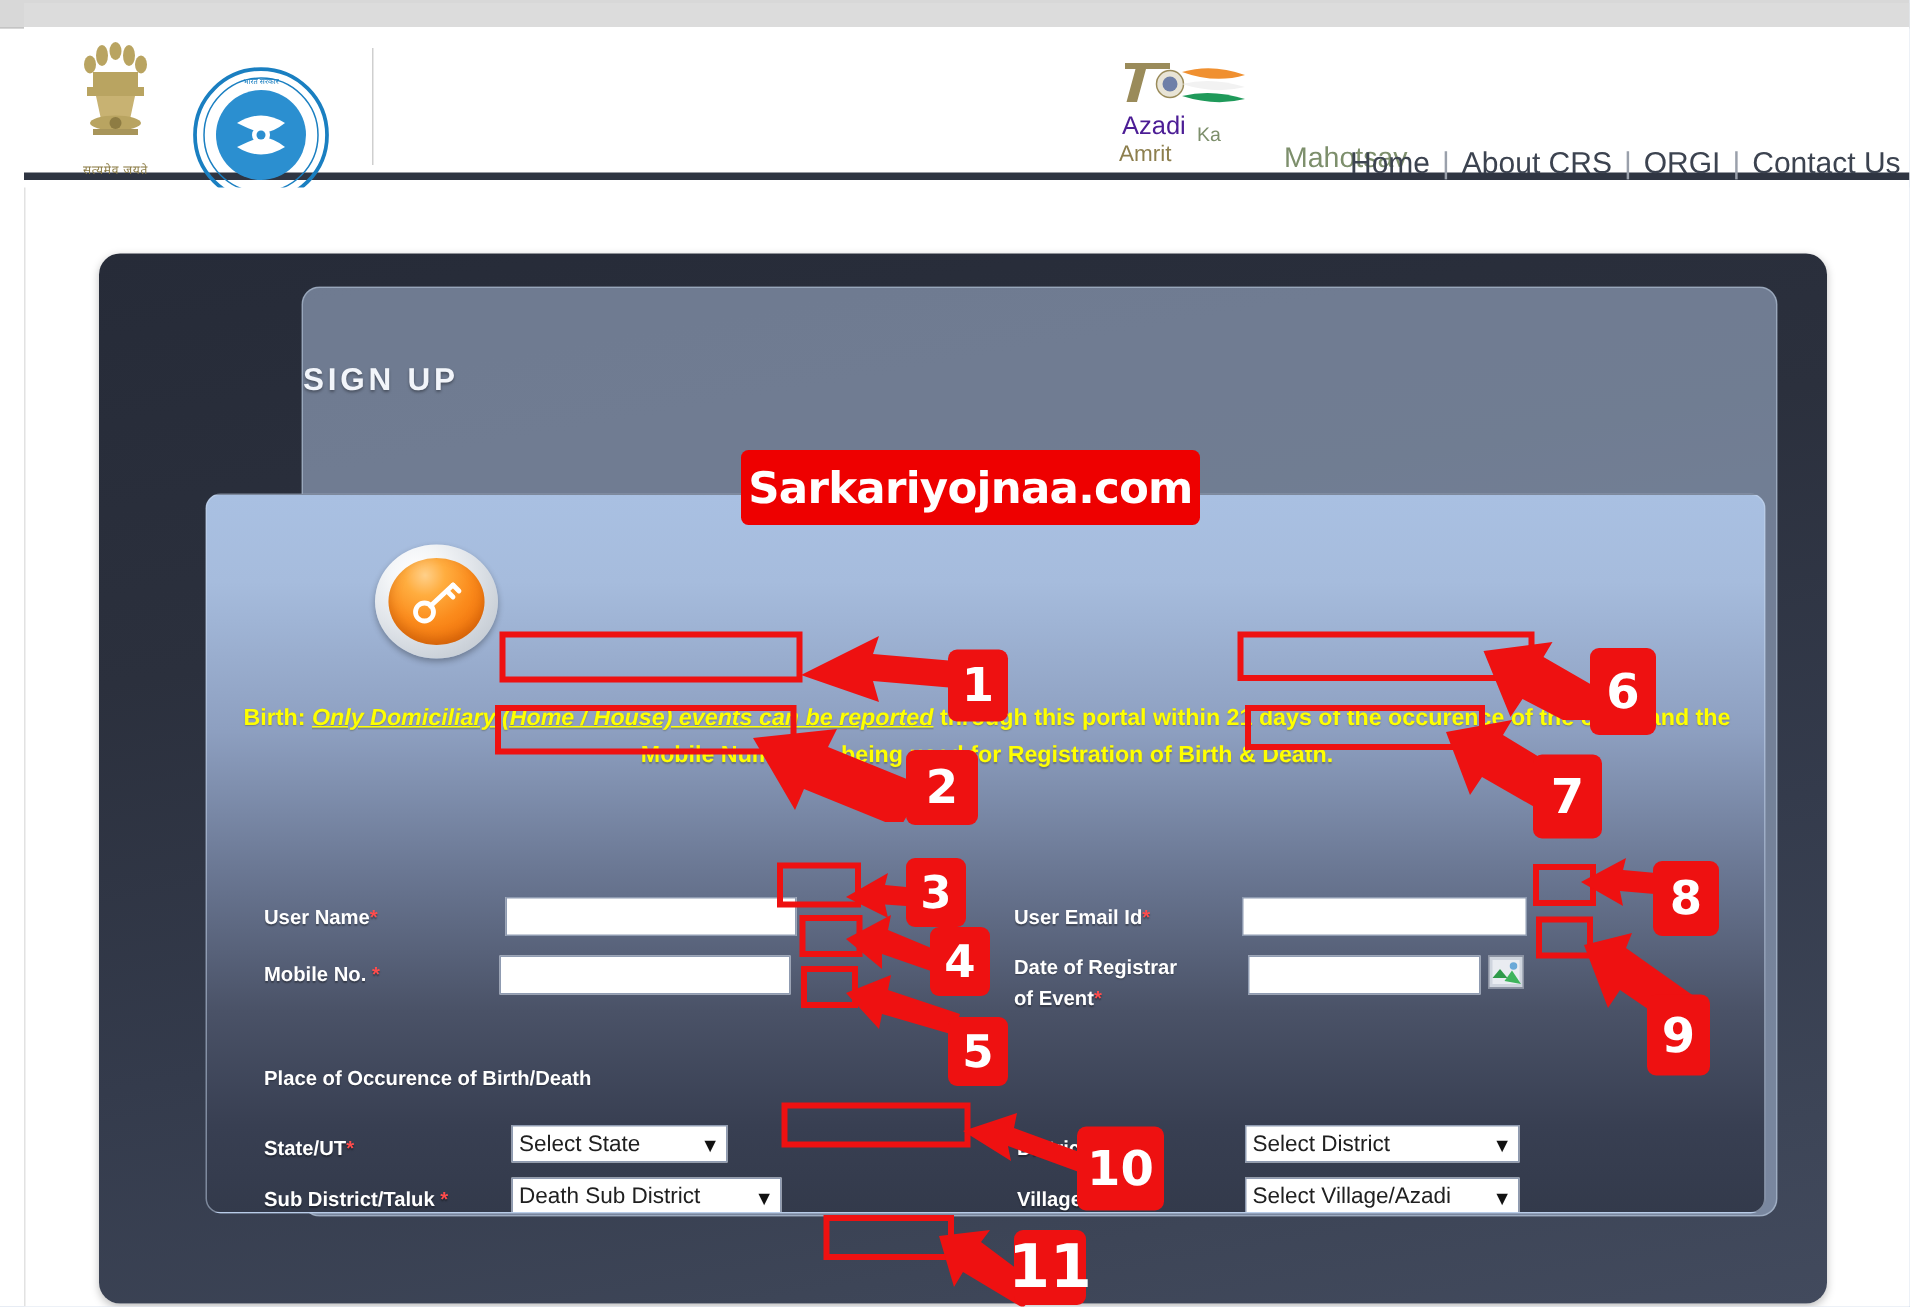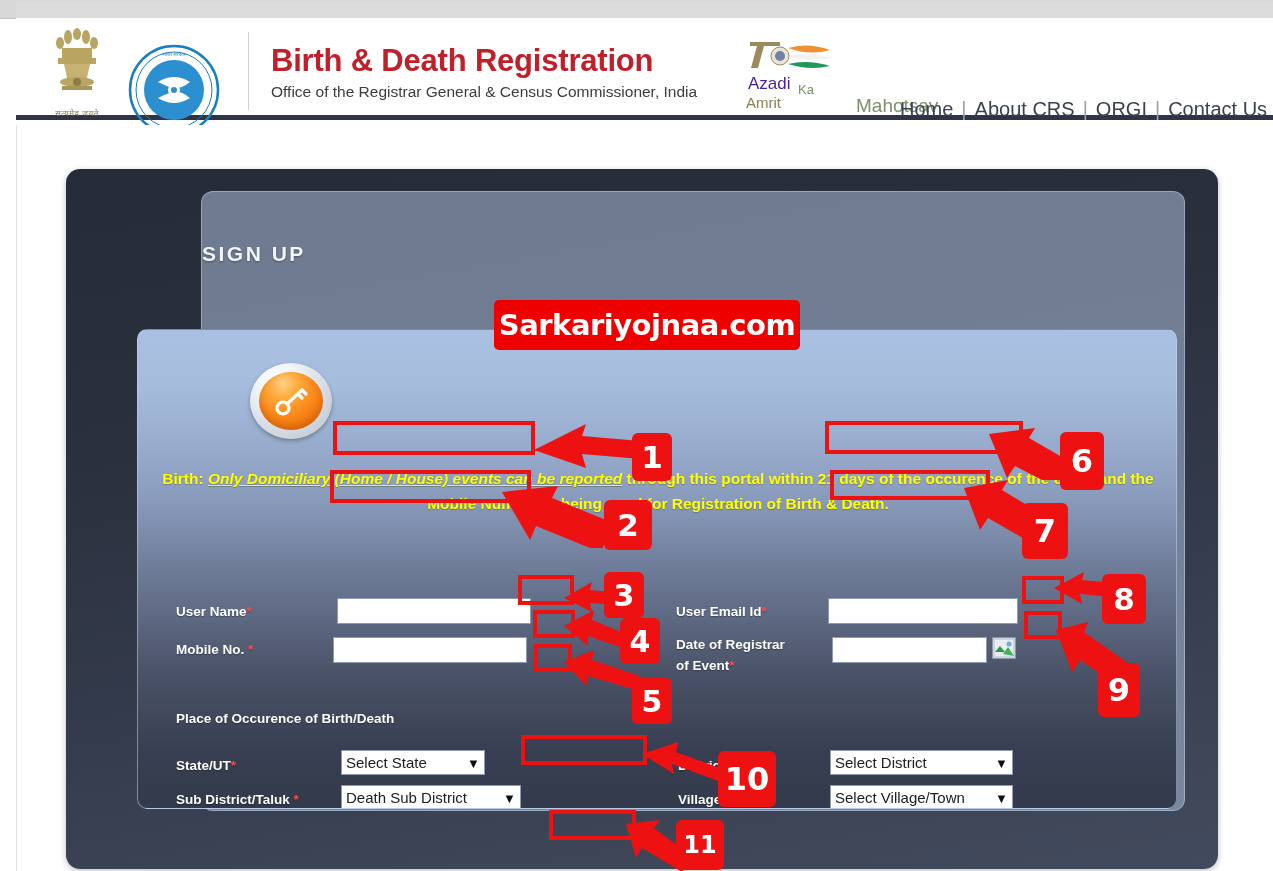--- a/index.html
+++ b/index.html
@@ -208,24 +208,20 @@
       <path d="M30 54 q16 10 32 0 q-10 -8 -18 -6 q-6 2 -14 6 z" fill="#ffffff"></path>
       <circle cx="46" cy="46" r="6" fill="#ffffff"></circle>
       <circle cx="46" cy="46" r="3" fill="#2b8fd0"></circle>
       <text x="46" y="12" font-size="5" fill="#1a7fc1" text-anchor="middle">भारत सरकार</text>
       <text x="46" y="86" font-size="5" fill="#1a7fc1" text-anchor="middle">REGISTRAR GENERAL</text>
     </svg>
   </div>
 
   <div class="divider-v"></div>
 
-  <div class="title-block">
-    <div class="main-title">Birth &amp; Death Registration</div>
-    <div class="sub-title">Office of the Registrar General &amp; Census Commissioner, India</div>
-  </div>
 
   <div class="azadi">
     <svg width="150" height="40" viewBox="0 0 150 40" style="position:absolute;left:0;top:-2px;">
       <path d="M6 4 h30 v4 h-16 l-6 22 h-7 l6 -22 h-7 z" fill="#9a8b5a"></path>
       <circle cx="36" cy="18" r="9" fill="#e8e4d6" stroke="#9a8b5a" stroke-width="1"></circle>
       <circle cx="36" cy="18" r="5" fill="#6e7fa8"></circle>
       <path d="M44 10 q20 -6 42 2 q-20 6 -42 -2 z" fill="#f09030"></path>
       <path d="M44 18 q20 -5 42 2 q-20 5 -42 -2 z" fill="#f2f2f2"></path>
       <path d="M44 26 q20 -5 42 2 q-20 5 -42 -2 z" fill="#1f9a5a"></path>
     </svg>
@@ -297,21 +293,21 @@
         </div>
 
         <div class="lbl" style="left:38px;top:462px;"><span>Sub District/Taluk</span>&nbsp;<span class="req">*</span></div>
         <div class="sel" style="left:203px;top:455px;width:180px;">
           <span>Death Sub District</span>
           <span class="arrow">▼</span>
         </div>
 
         <div class="lbl" style="left:540px;top:462px;"><span>Village/Town</span>&nbsp;<span class="req">*</span></div>
         <div class="sel" style="left:692px;top:455px;width:183px;">
-          <span>Select Village/Town</span>
+          <span>Select Village/Azadi</span>
           <span class="arrow">▼</span>
         </div>
 
       </div>
     </div>
 
     <div class="key-badge">
       <div class="ball">
         <svg width="40" height="40" viewBox="0 0 40 40">
           <g stroke="#ffffff" stroke-width="3.2" fill="none" stroke-linecap="round">
@@ -385,13 +381,13 @@
 <div class="anno-box" style="left:521px;top:735px;width:126px;height:30px;"></div>
 <svg class="arrow-svg" style="left:636px;top:730px;" width="110" height="60">
   <path d="M100 44 L40 22 L42 12 L6 24 L38 44 L36 34 L96 56 Z" fill="#ee1111"></path>
 </svg>
 <div class="anno-num" style="left:718px;top:751px;width:58px;height:56px;font-size:32px;">10</div>
 
 <div class="anno-box" style="left:549px;top:810px;width:87px;height:30px;"></div>
 <svg class="arrow-svg" style="left:622px;top:812px;" width="90" height="60">
   <path d="M72 46 L32 16 L38 8 L4 12 L14 46 L20 36 L60 60 Z" fill="#ee1111"></path>
 </svg>
-<div class="anno-num" style="left:676px;top:820px;width:48px;height:50px;font-size:24px;">11</div>
+<div class="anno-num" style="left:676px;top:820px;width:48px;height:50px;font-size:40px;">11</div>
 
 </body></html>

